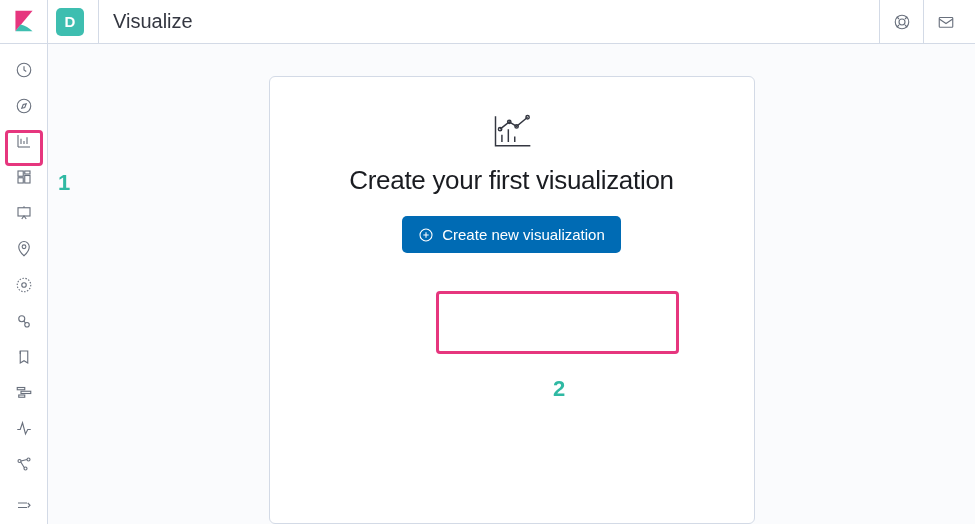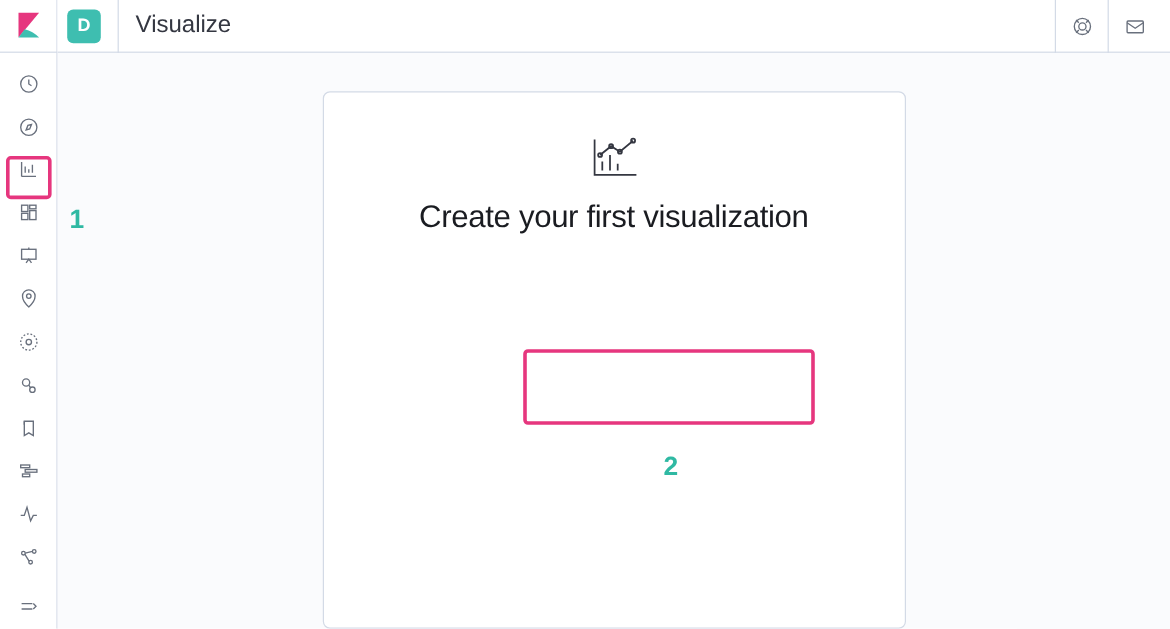--- a/index.html
+++ b/index.html
@@ -168,20 +168,27 @@
             <path d="M6 4v32h38"></path>
             <path d="M13 32v-8M20 32V18M27 32v-6"></path>
             <path d="M11 18l10-8 8 5 12-10"></path>
             <circle cx="11" cy="18" r="1.8"></circle>
               <circle cx="21" cy="10" r="1.8"></circle>
               <circle cx="29" cy="15" r="1.8"></circle>
               <circle cx="41" cy="5" r="1.8"></circle>
           </svg>
         </div>
         <h1 class="card-title">Create your first visualization</h1>
+        <button class="create-btn">
+          <svg viewBox="0 0 24 24">
+              <circle cx="12" cy="12" r="9"></circle>
+              <path d="M12 8v8M8 12h8"></path>
+            </svg>
+          <span>Create new visualization</span>
+        </button>
       </div>
 
       <div class="highlight-box hl-2"></div>
       <div class="annotation ann-2">2</div>
     </div>
   </div>
 
   <div class="highlight-box hl-1"></div>
   <div class="annotation ann-1">1</div>
 </div>

